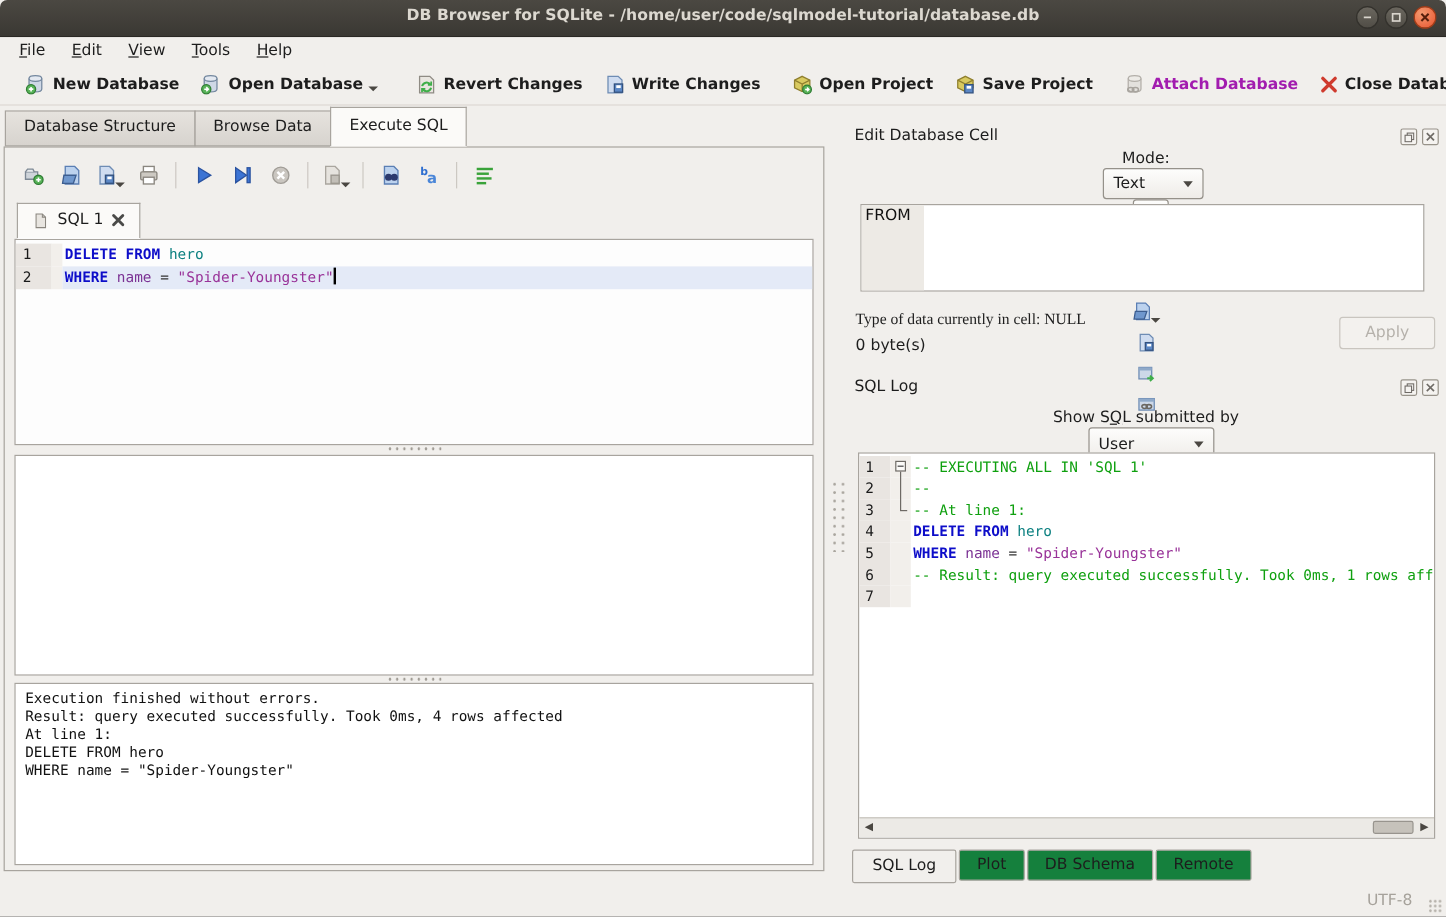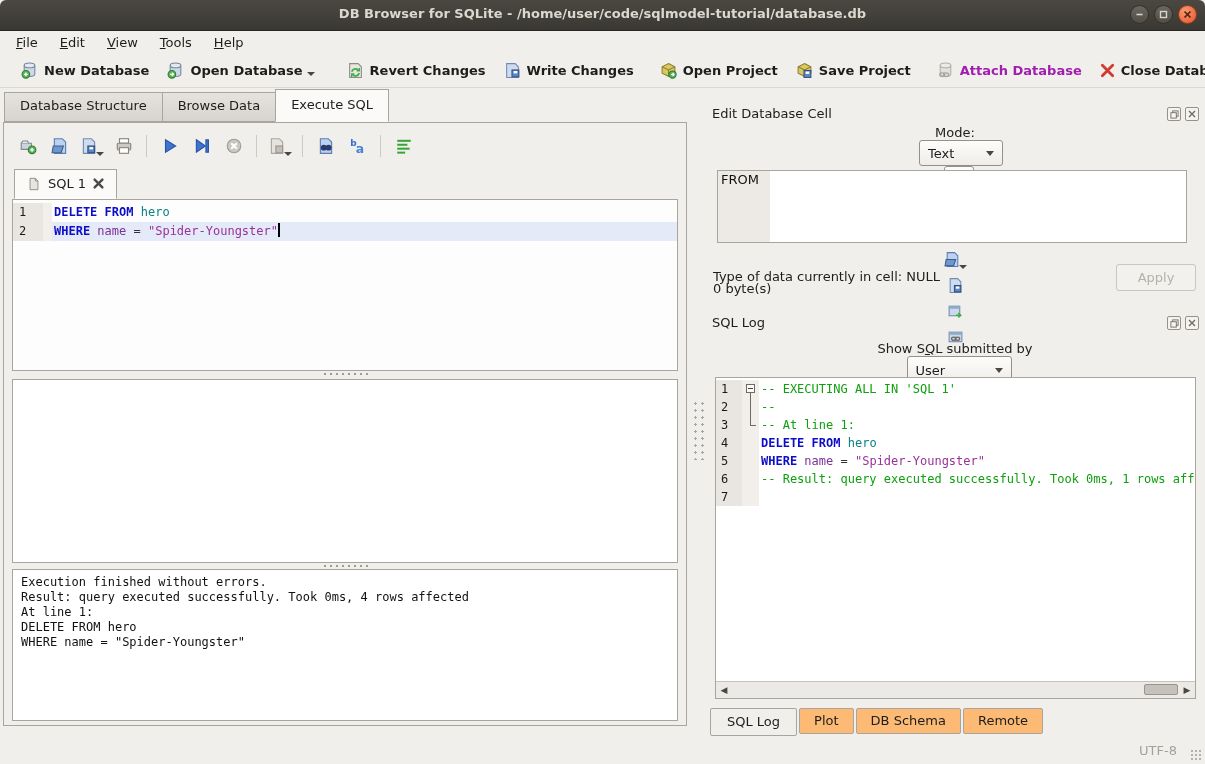--- a/index.html
+++ b/index.html
@@ -112,21 +112,21 @@
   .foldstub{position:absolute;left:34px;top:47px;width:6px;height:1px;background:#6e6a65;z-index:2;}
   .hscroll{position:absolute;left:0;right:0;bottom:0;height:16px;background:#eceae6;
     border-top:1px solid #c6c2bc;}
   .harrow{position:absolute;top:2px;width:12px;height:12px;color:#4a4742;font-size:9px;
     display:flex;align-items:center;justify-content:center;}
   .harrow.l{left:2px;}.harrow.r{right:2px;}
   .hthumb{position:absolute;right:17px;top:2px;width:34px;height:11px;background:#c6c2bb;
     border:1px solid #98948e;border-radius:2px;box-sizing:border-box;}
   
   .docktabs{position:absolute;left:0px;top:618px;display:flex;align-items:flex-start;gap:2px;}
-  .dtab{padding:4px 14px 5px;border:1px solid #a8a49e;background:#fdba74;border-radius:2px;}
+  .dtab{padding:4px 14px 5px;border:1px solid #a8a49e;background:#15803d;border-radius:2px;}
   .dtab.active{background:#f1efec;padding:5px 16px 6px;}
   
   .statusbar{position:absolute;left:0;bottom:0;width:100%;height:26px;text-align:right;}
   .enc{position:absolute;right:28px;top:5px;color:#a6a29b;}
   .grip{position:absolute;right:3px;bottom:3px;width:12px;height:12px;
     background-image:radial-gradient(circle,#b5b1aa 1px,transparent 1.2px);background-size:4px 4px;}
   u{text-decoration:underline;}
   .lbl{white-space:nowrap;}
 </style>
 </head>
@@ -469,21 +469,21 @@
           <rect x="4" y="9.5" width="8" height="5" fill="#fff" stroke="#8a867f"></rect>
           </svg>
       </div>
     </div>
 
     <div class="cellbox">
       <div class="strip"></div>
       <div class="nullv">FROM</div>
     </div>
 
-    <div style="position:absolute;left:3px;top:179px;">Type of data currently in cell: NULL</div>
+    <div style="position:absolute;left:3px;top:168px;font-family:Liberation Serif, serif;">Type of data currently in cell: NULL</div>
     <div style="position:absolute;left:3px;top:191px;">0 byte(s)</div>
     <div class="btn disabled" style="position:absolute;left:406px;top:174px;width:80px;height:27px">
       <span>Apply</span>
     </div>
 
     <div class="dockhdr" style="position:absolute;left:0;top:225px;width:100%;">
       <span style="margin-left:2px">SQL Log</span>
       <div class="dockbtns">
         <div class="dbtn">
           <svg class="ic" width="9" height="9" viewBox="0 0 10 10">

